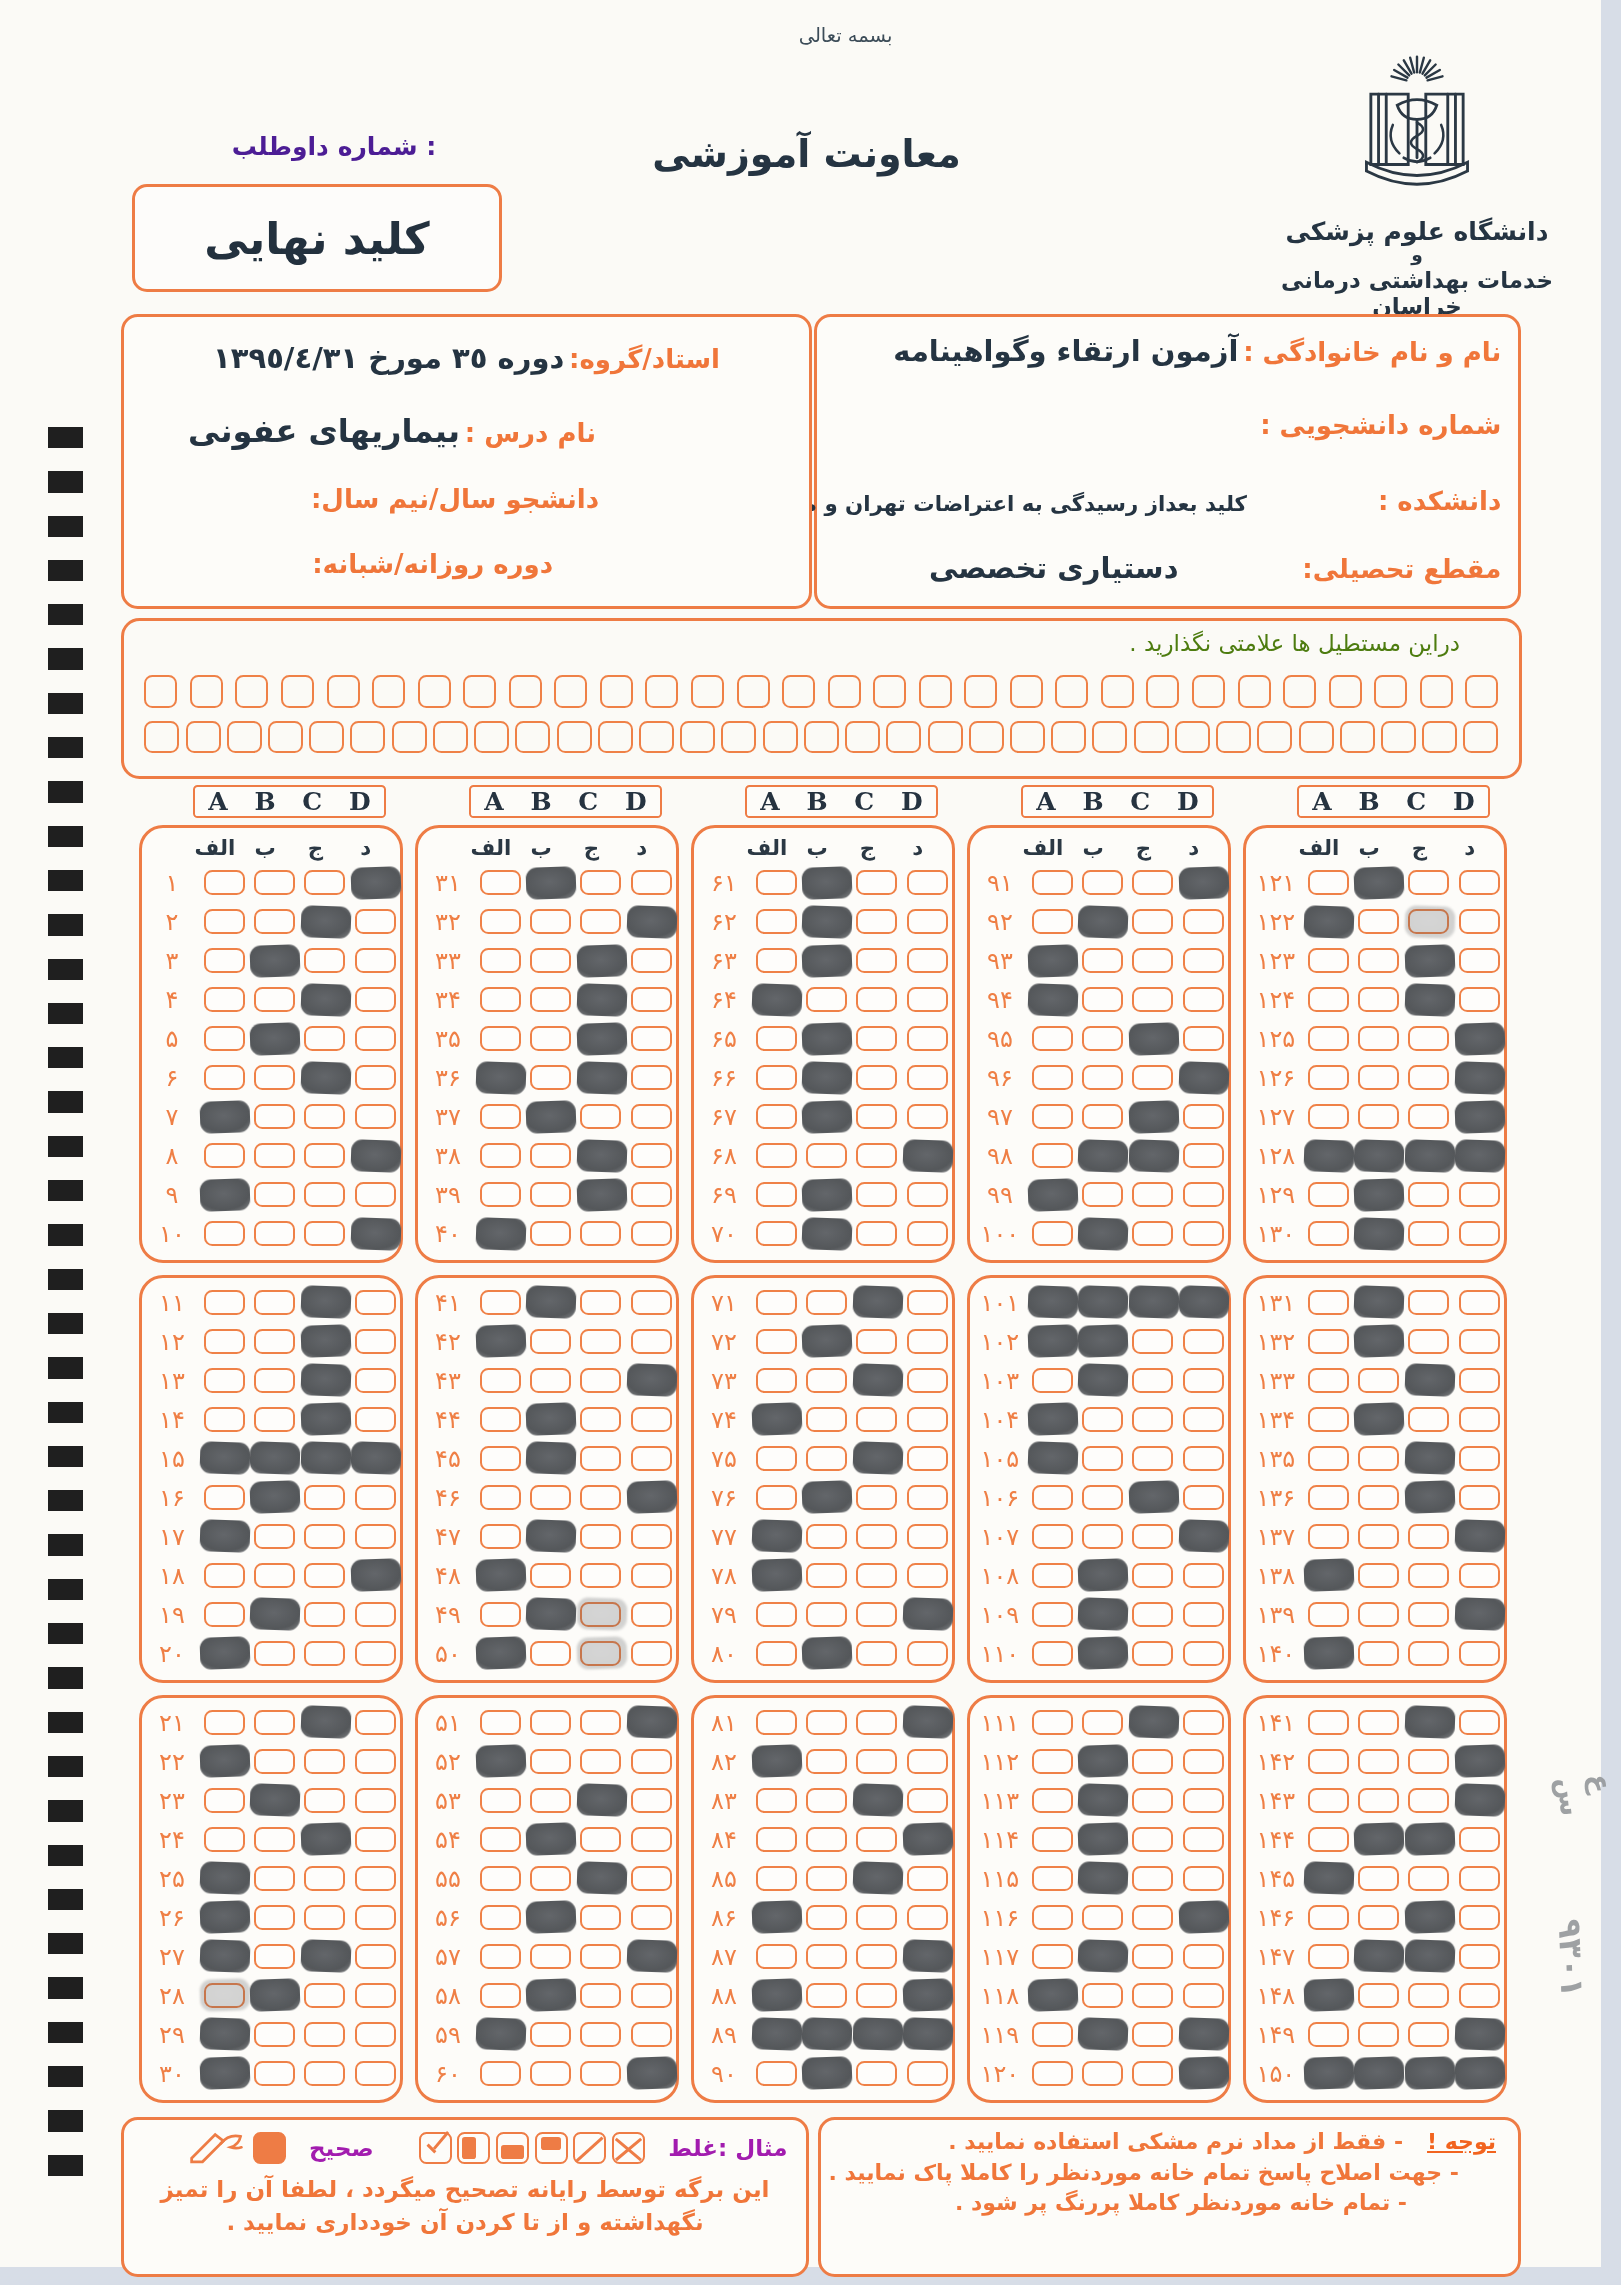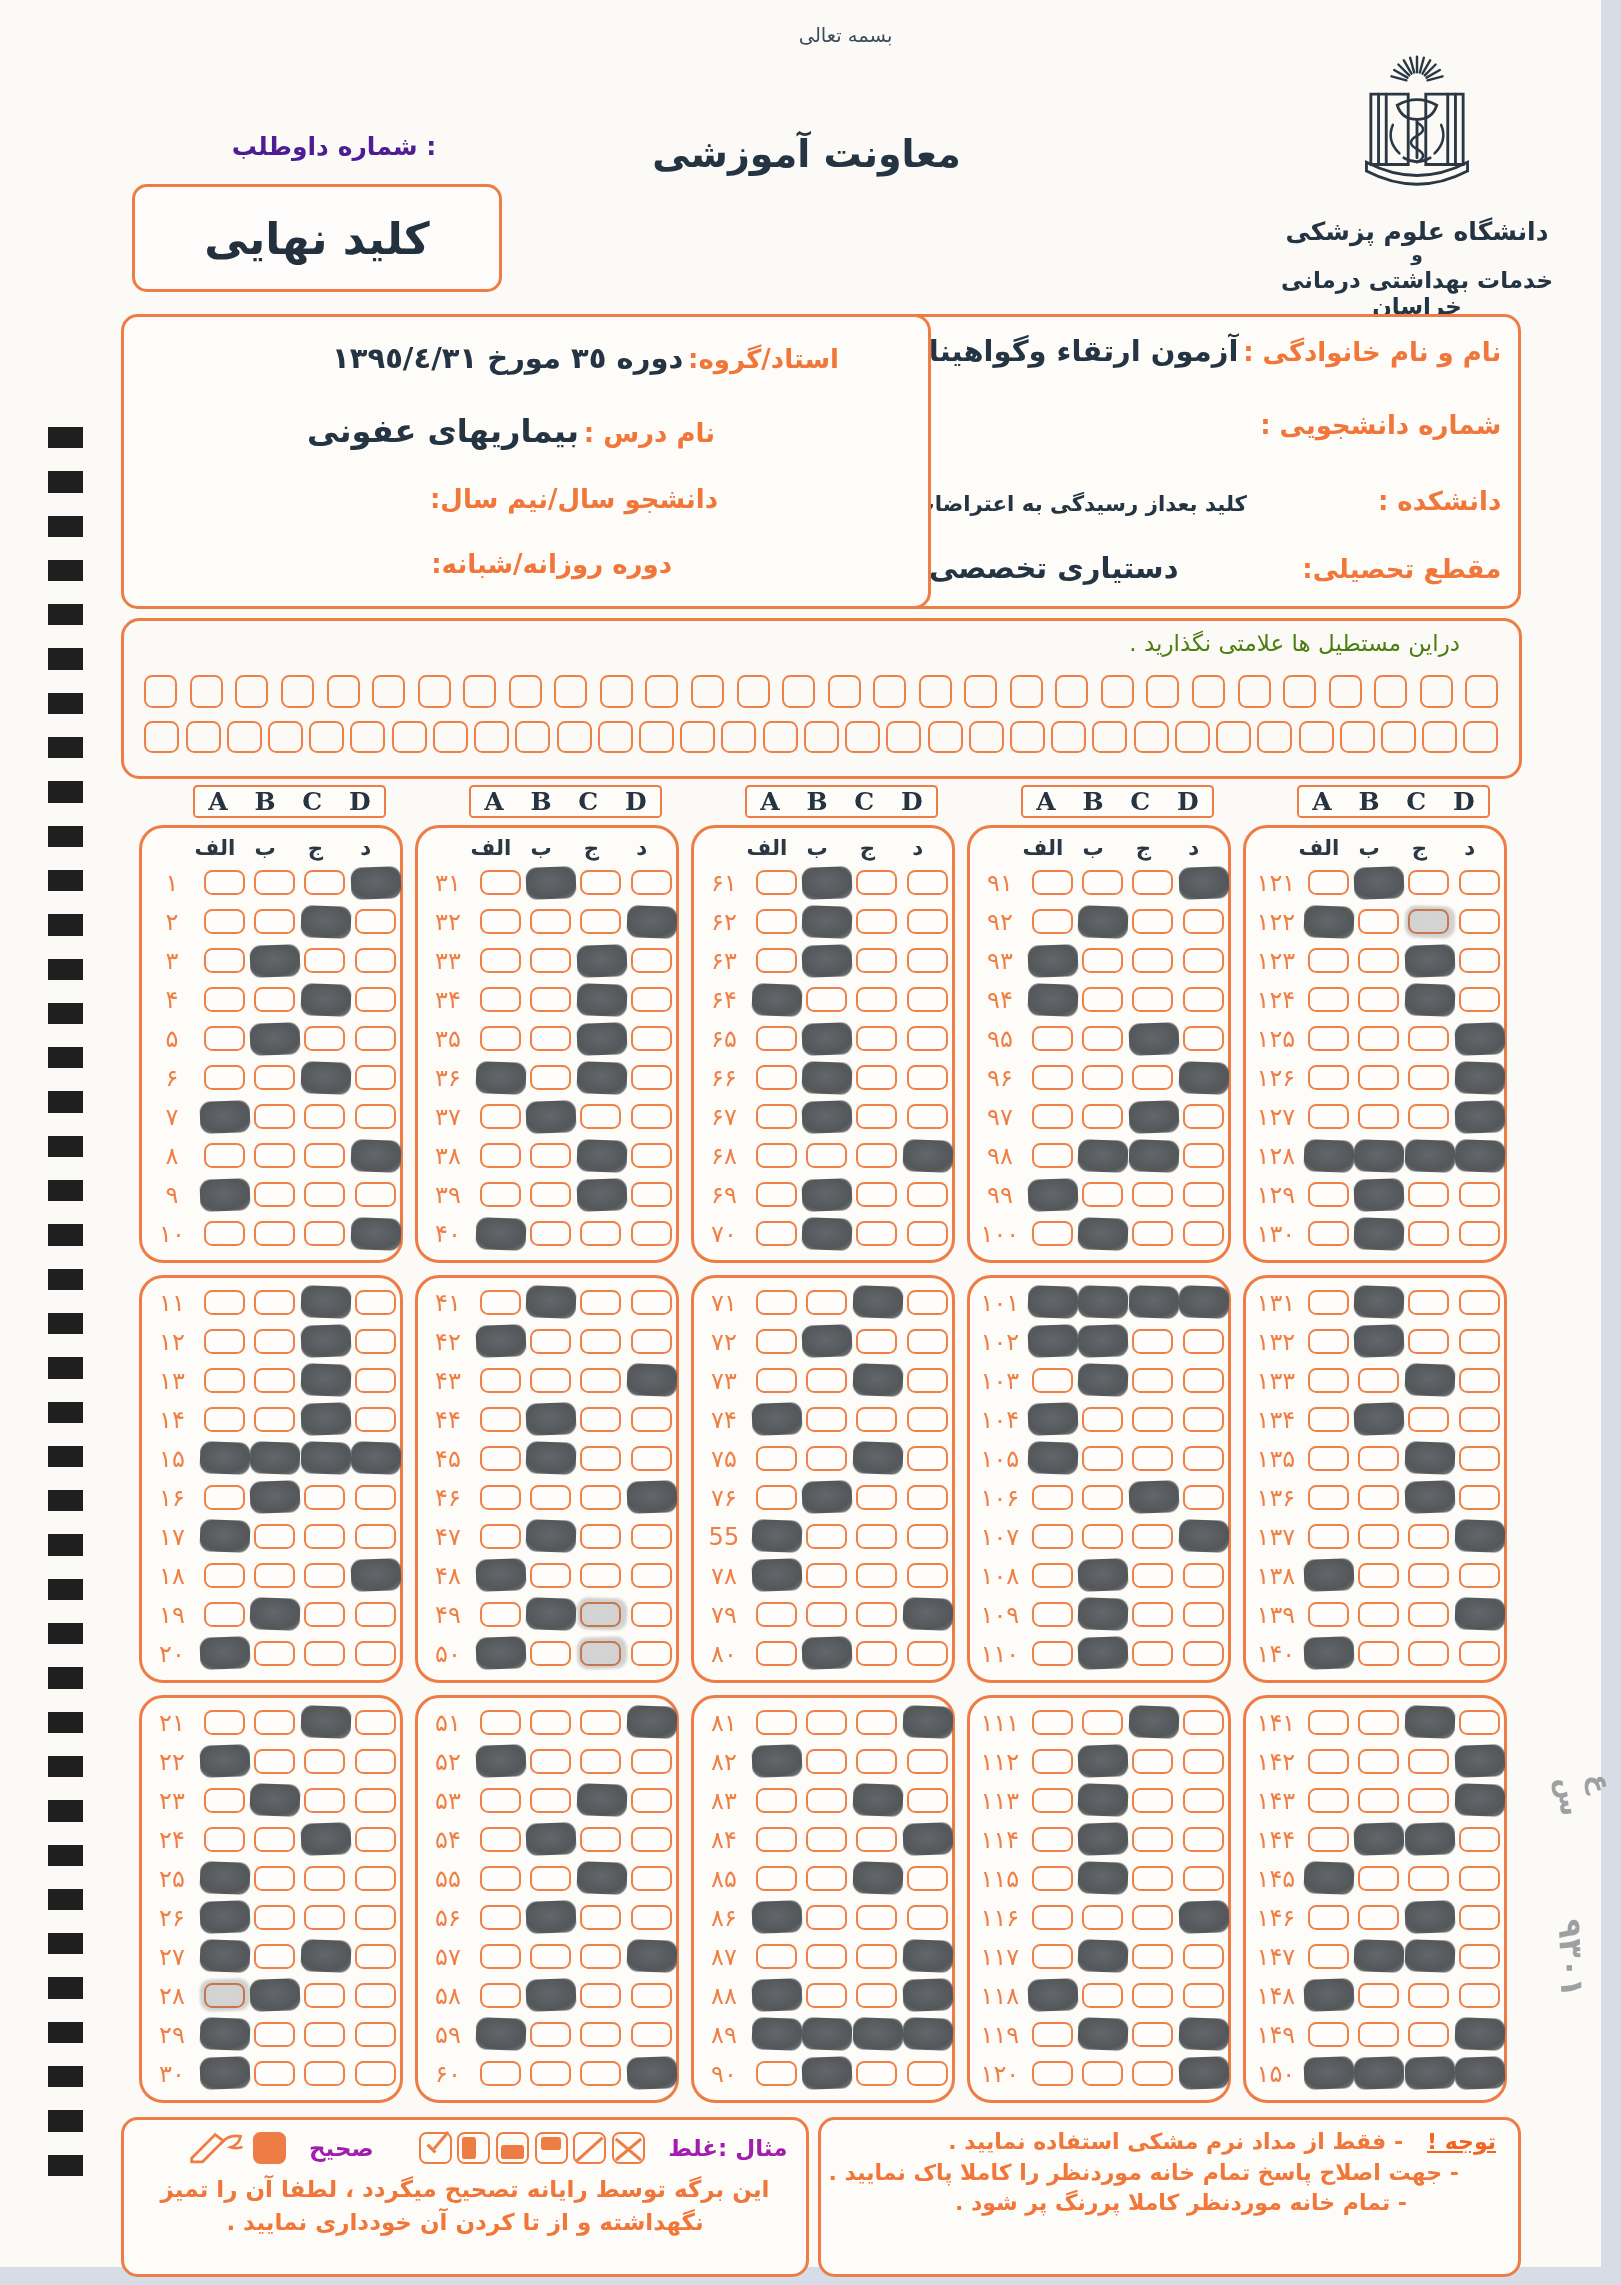--- a/index.html
+++ b/index.html
@@ -15,21 +15,21 @@
   .uni1{font-size:25px;font-weight:bold;margin-top:1.9px;}
   .uni2{font-size:18.6px;font-weight:bold;margin-top:-1.9px;}
   .uni3{font-size:23px;font-weight:bold;margin-top:1.9px;}
   .cand-label{left:139px;top:132px;width:390px;text-align:center;font-size:25px;font-weight:bold;color:#4c1d95;}
   .final-key{left:132px;top:184px;width:364px;height:102px;border:3.7px solid #ee7c45;border-radius:15px;
              display:flex;align-items:center;justify-content:center;font-size:44px;font-weight:bold;color:#23313e;background:#fdfcfa;}
 
   
   .infobox{border:3.7px solid #ee7c45;border-radius:16.7px;box-sizing:border-box;background:#fdfcf9;}
   .box-right{left:814px;top:314px;width:707px;height:295px;}
-  .box-left{left:121px;top:314px;width:810px;height:295px;}
+  .box-left{left:121px;top:314px;width:691px;height:295px;}
   .irow{position:absolute;right:16.7px;white-space:nowrap;direction:rtl;}
   .ilabel{font-size:26px;font-weight:bold;color:#f0763a;}
   .ivalue{font-size:29px;font-weight:bold;color:#253442;}
   .inote{position:absolute;font-size:21.3px;font-weight:bold;color:#253442;white-space:nowrap;direction:rtl;}
 
   
   .calib{left:121px;top:618px;width:1401px;height:161px;border:3.7px solid #ee7c45;border-radius:18.6px;box-sizing:border-box;}
   .calib-text{position:absolute;top:9.3px;right:59px;direction:rtl;font-size:23px;font-weight:normal;color:#4d7c0f;}
   .calrow{position:absolute;left:20.4px;right:20.4px;display:flex;justify-content:space-between;}
   .calrow1{top:54px;}
@@ -1033,21 +1033,21 @@
           <div class="qrow">
             <span class="qnum">۷۶</span>
             <div class="bubble"></div>
             <div class="bubble">
               <div class="mk"></div>
             </div>
             <div class="bubble"></div>
             <div class="bubble"></div>
           </div>
           <div class="qrow">
-            <span class="qnum">55</span>
+            <span class="qnum">۷۷</span>
             <div class="bubble">
               <div class="mk"></div>
             </div>
             <div class="bubble"></div>
             <div class="bubble"></div>
             <div class="bubble"></div>
           </div>
           <div class="qrow">
             <span class="qnum">۷۸</span>
             <div class="bubble">

